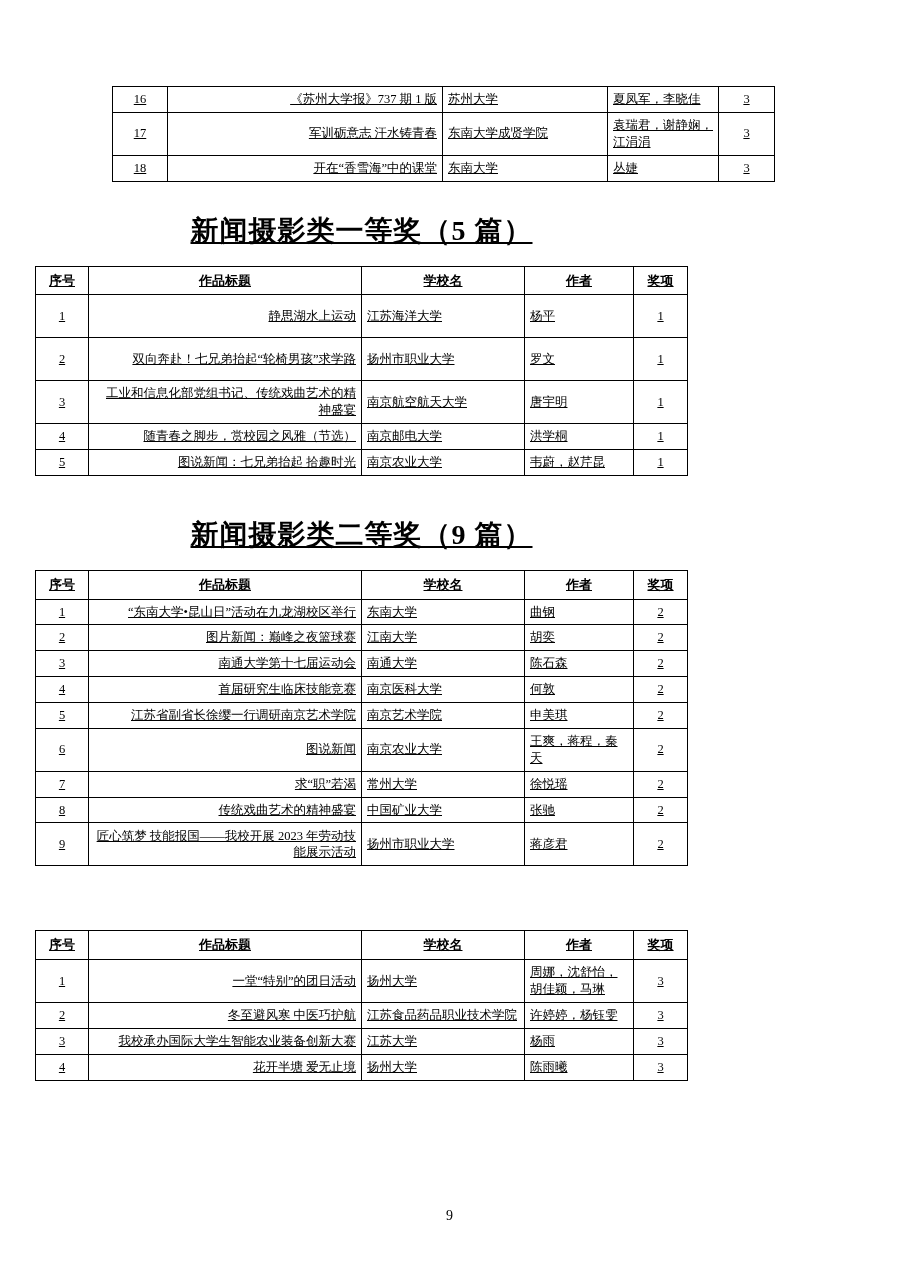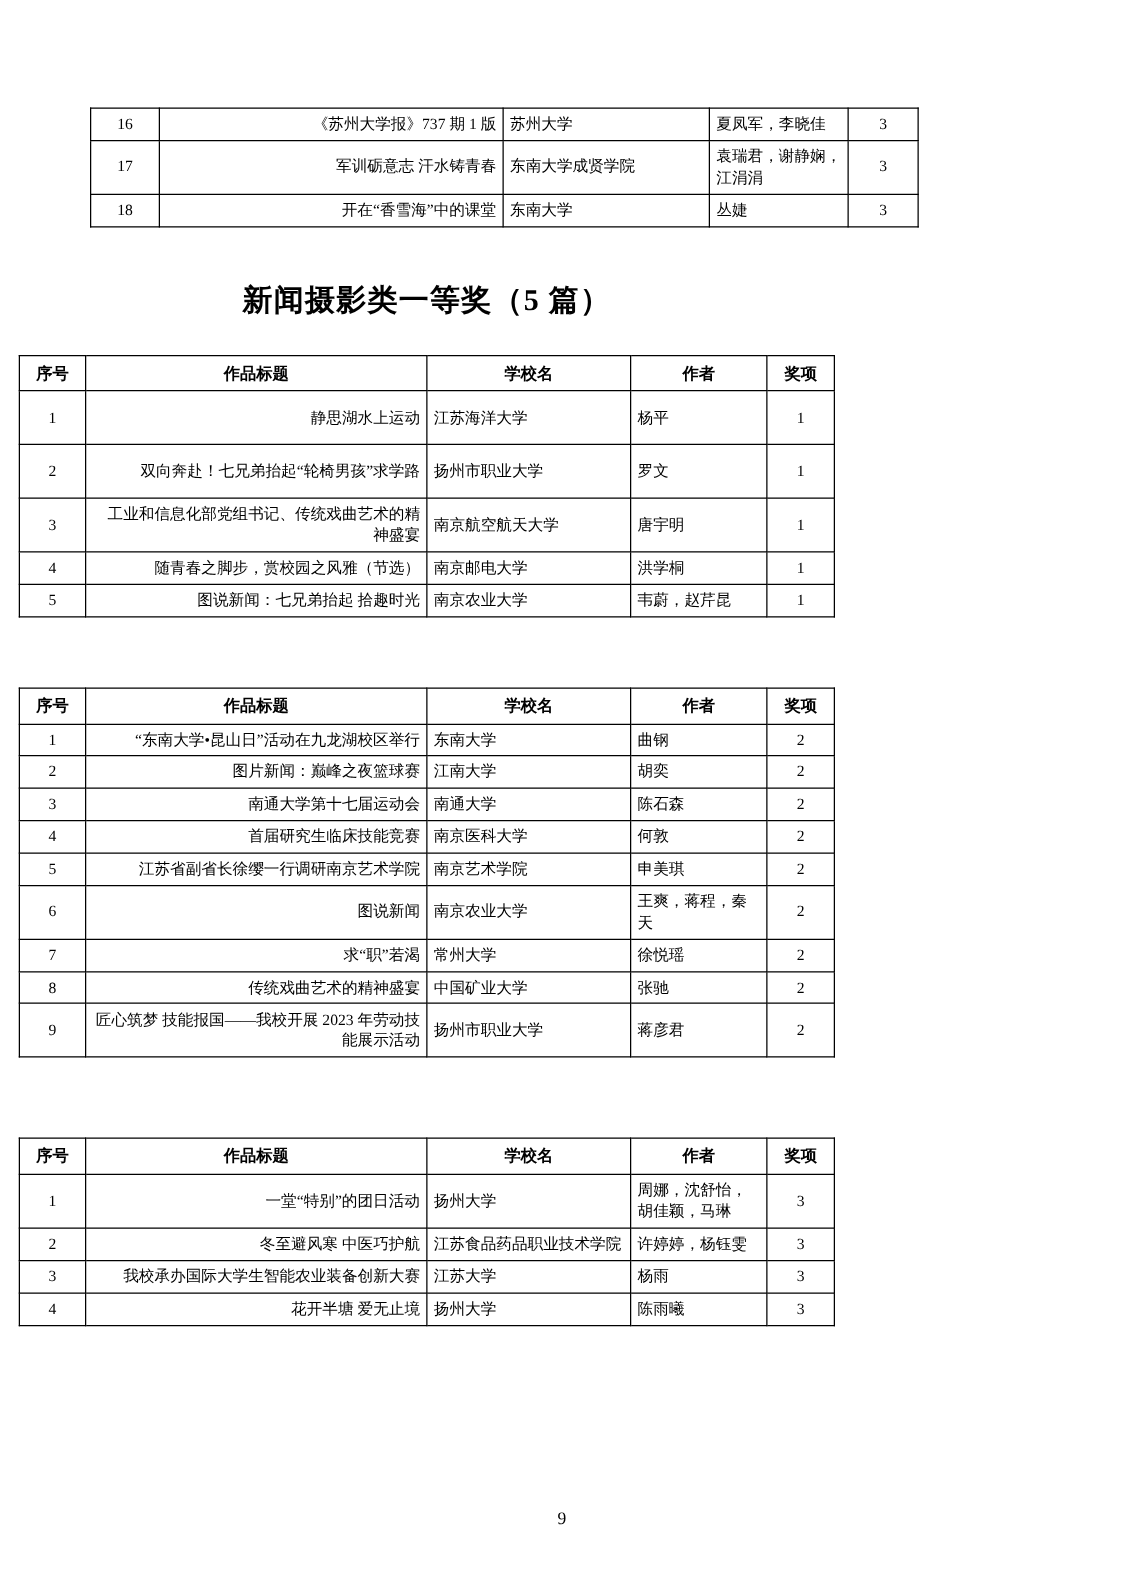--- a/index.html
+++ b/index.html
@@ -11,22 +11,23 @@
     width: 899px;
     height: 1272px;
     font-family: "Liberation Serif", "DejaVu Serif", serif;
     color: #000000;
     position: relative;
   }
   .page {
     width: 757px;
     height: 1272px;
     box-sizing: border-box;
-    padding: 86px 146px 0 72px;
+    padding: 86px 146px 0 112px;
     position: relative;
+    text-decoration: underline;
   }
   table.awards {
     border-collapse: collapse;
     width: 607px;
     margin: 0;
     table-layout: fixed;
   }
   table.awards td, table.awards th {
     border: 1px solid #000000;
     font-size: 12.5px;
@@ -43,24 +44,24 @@
   }
   .c-idx { width: 44px; text-align: center; }
   .c-title { width: 264px; text-align: right; padding-left: 9px; }
   .c-school { width: 154px; text-align: left; padding-left: 8px; }
   .c-author { width: 100px; text-align: left; padding-left: 8px; }
   .c-award { width: 45px; text-align: center; }
 
   .row-tall td { height: 34px; }
   .section-title {
     text-align: center;
-    font-size: 24px;
+    font-size: 28px;
     font-weight: bold;
     letter-spacing: 1px;
-    margin: 12px;
+    margin: 0;
     padding: 0;
     font-family: "Liberation Serif", "DejaVu Serif", serif;
   }
   .gap-a { height: 30px; }
   .gap-b { height: 16px; }
   .gap-c { height: 40px; }
   .gap-d { height: 16px; }
   .gap-e { height: 48px; }
   .page-number {
     position: absolute;
@@ -156,20 +157,21 @@
           <td class="c-school">南京农业大学</td>
           <td class="c-author">韦蔚，赵芹昆</td>
           <td class="c-award">1</td>
         </tr>
       </tbody>
     </table>
   </div>
 
   <div class="gap-c"></div>
 
+  <div class="section-title">新闻摄影类二等奖（9 篇）</div>
   <div class="gap-d"></div>
   <div class="tbl-wrap">
     <table class="awards">
       <thead>
         <tr>
           <th class="c-idx">序号</th>
           <th class="c-title">作品标题</th>
           <th class="c-school">学校名</th>
           <th class="c-author">作者</th>
           <th class="c-award">奖项</th>

